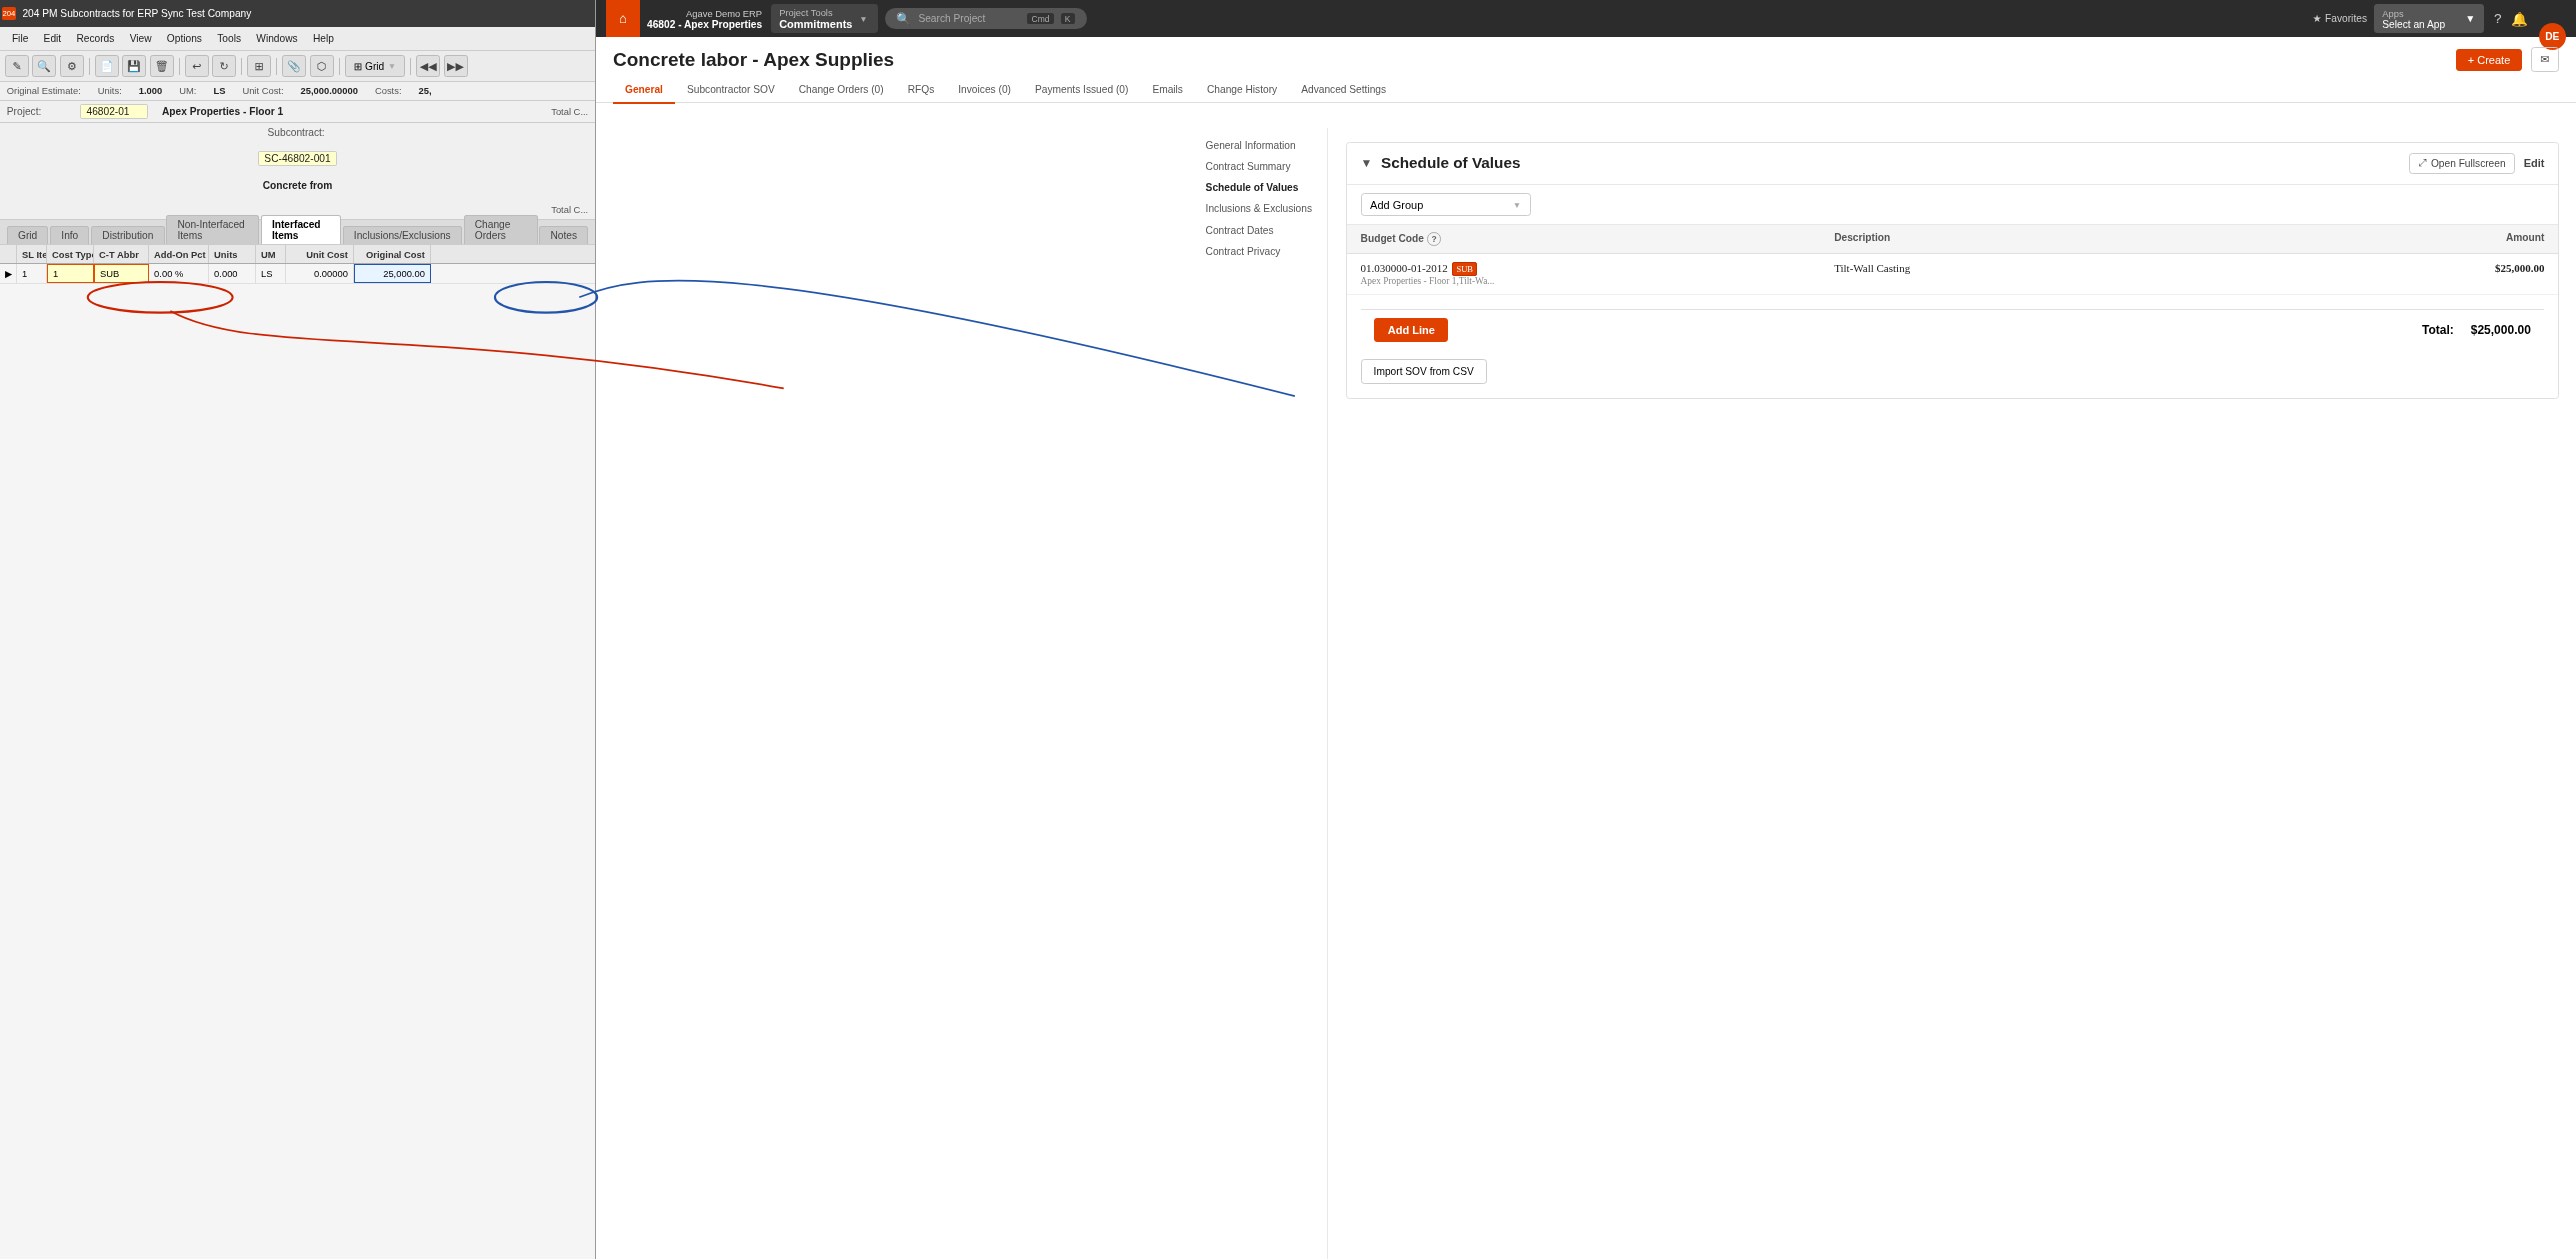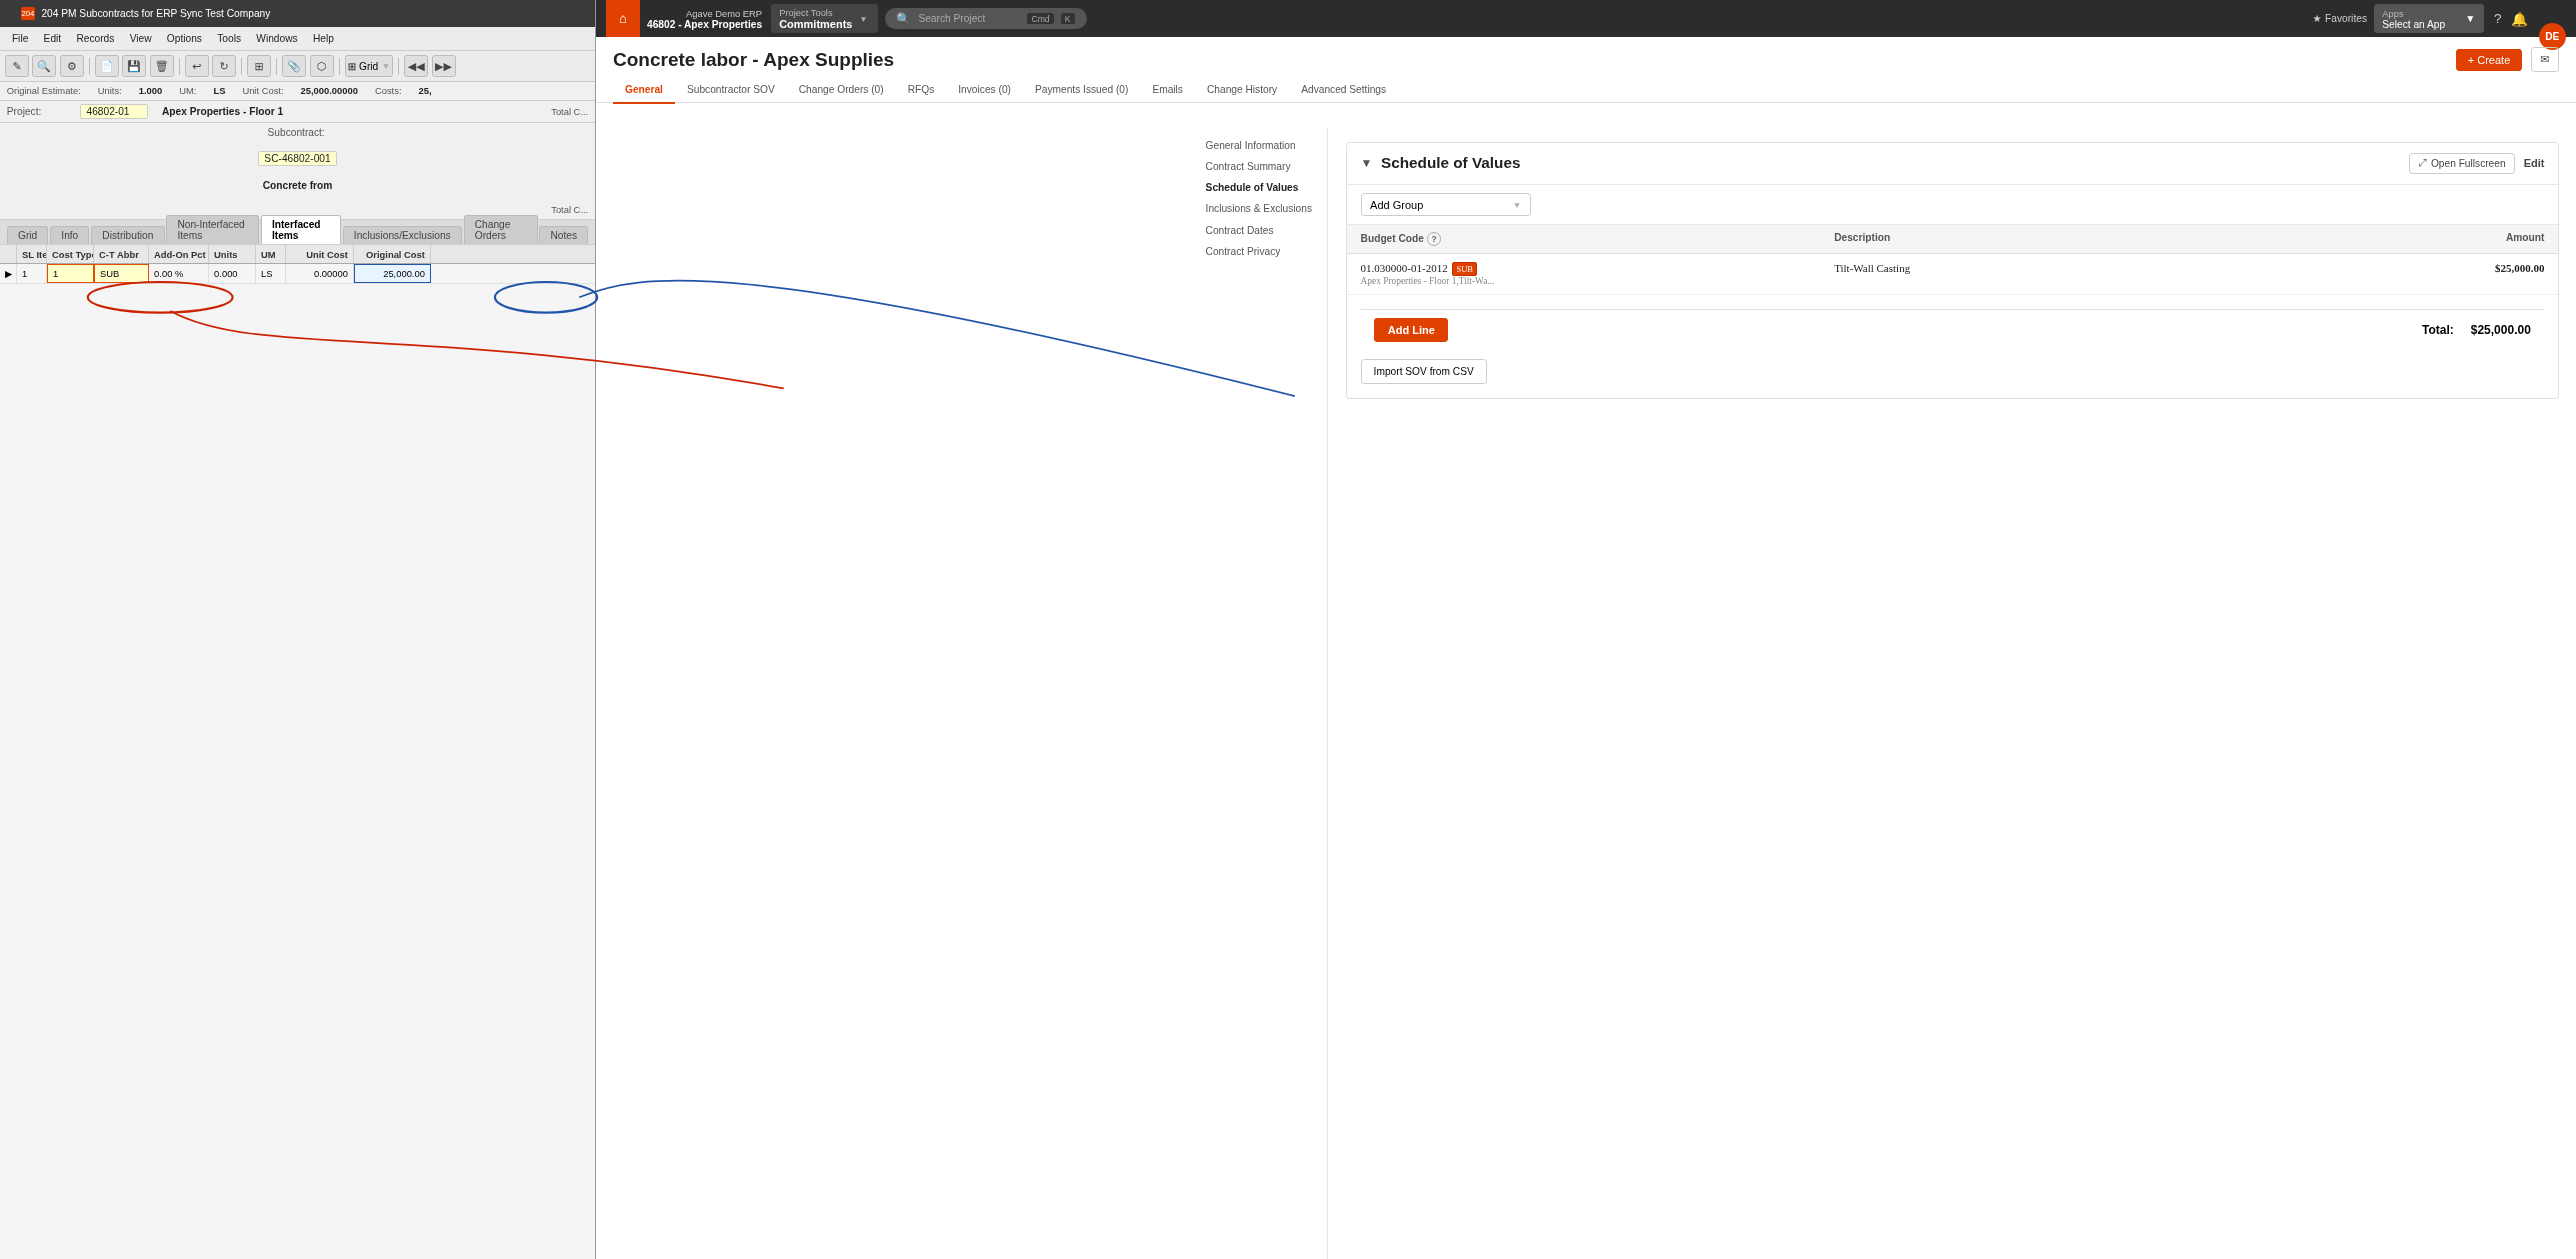--- a/index.html
+++ b/index.html
@@ -1,30 +1,30 @@
 <!DOCTYPE html>
 <html style="font-size:13.6px"><head>
   <meta charset="utf-8">
   <style>
     * { box-sizing: border-box; margin: 0; padding: 0; }
     body { font-family: -apple-system, BlinkMacSystemFont, 'Segoe UI', sans-serif; font-size: 11px; background: #f0f0f0; overflow: hidden; }
 
     
     .left-panel { position: absolute; left: 0; top: 0; width: 596px; height: 100vh; background: #f5f5f5; border-right: 1.7px solid #999; display: flex; flex-direction: column; }
 
-    .title-bar { background: #3a3a3a; color: #fff; height: 27px; display: flex; align-items: center; padding: 0 21px; font-size: 10.2px; gap: 6.8px; flex-shrink: 0; }
+    .title-bar { background: #3a3a3a; color: #fff; height: 27px; display: flex; align-items: center; padding: 0 2px; font-size: 10.2px; gap: 6.8px; flex-shrink: 0; }
     .title-bar-icon { width: 13.6px; height: 13.6px; background: #e04000; border-radius: 1.7px; display: flex; align-items: center; justify-content: center; font-size: 7.7px; color: white; flex-shrink: 0; }
 
     .menu-bar { background: #ececec; border-bottom: 0.9px solid #ccc; height: 24px; display: flex; align-items: center; padding: 0 5.1px; gap: 1.7px; flex-shrink: 0; }
     .menu-item { padding: 1.7px 6.8px; font-size: 10.2px; cursor: pointer; color: #222; border-radius: 2.6px; }
 
     .toolbar { background: #ececec; border-bottom: 0.9px solid #ccc; height: 31px; display: flex; align-items: center; padding: 0 5.1px; gap: 3.4px; flex-shrink: 0; }
     .tb-btn { width: 24px; height: 22px; background: #e0e0e0; border: 0.9px solid #bbb; border-radius: 2.6px; display: flex; align-items: center; justify-content: center; cursor: pointer; font-size: 11px; color: #444; }
     .tb-sep { width: 0.9px; height: 17px; background: #bbb; margin: 0 1.7px; }
-    .tb-dropdown { height: 22px; background: #e0e0e0; border: 0.9px solid #bbb; border-radius: 2.6px; display: flex; align-items: center; padding: 0 2px; gap: 3.4px; cursor: pointer; font-size: 10.2px; }
+    .tb-dropdown { height: 22px; background: #e0e0e0; border: 0.9px solid #bbb; border-radius: 2.6px; display: flex; align-items: center; padding: 0 8px; gap: 3.4px; cursor: pointer; font-size: 10.2px; }
 
     .info-bar { background: #f0f0f0; border-bottom: 0.9px solid #ccc; padding: 3.4px 6.8px; display: flex; gap: 17px; align-items: center; font-size: 9.4px; flex-shrink: 0; }
     .info-label { color: #555; }
     .info-value { font-weight: 600; color: #222; }
 
     .project-bar { background: #f0f0f0; border-bottom: 0.9px solid #ccc; padding: 3.4px 6.8px; display: flex; gap: 13.6px; align-items: center; font-size: 10.2px; flex-shrink: 0; }
     .field-label { color: #555; min-width: 60px; }
     .field-value { background: #fff; border: 0.9px solid #ccc; border-radius: 1.7px; padding: 0.9px 5.1px; font-size: 10.2px; color: #222; min-width: 68px; }
     .field-value.yellow { background: #ffffcc; }
 

